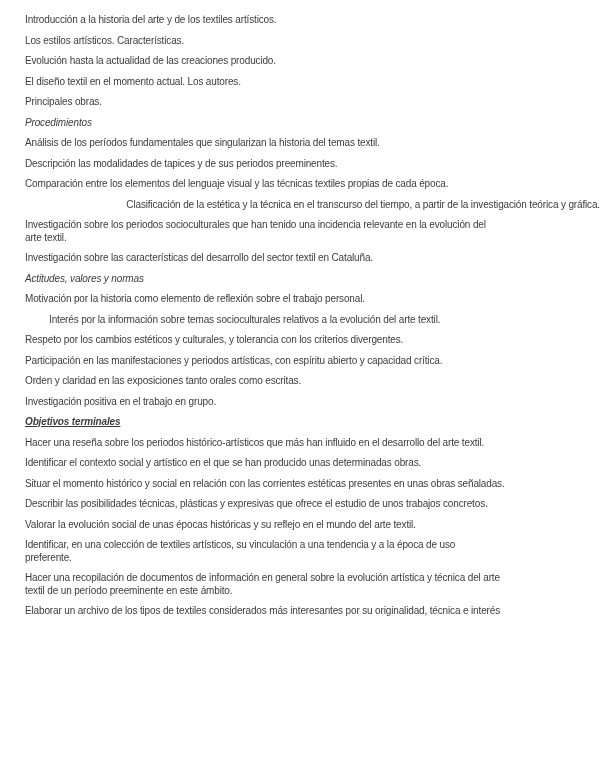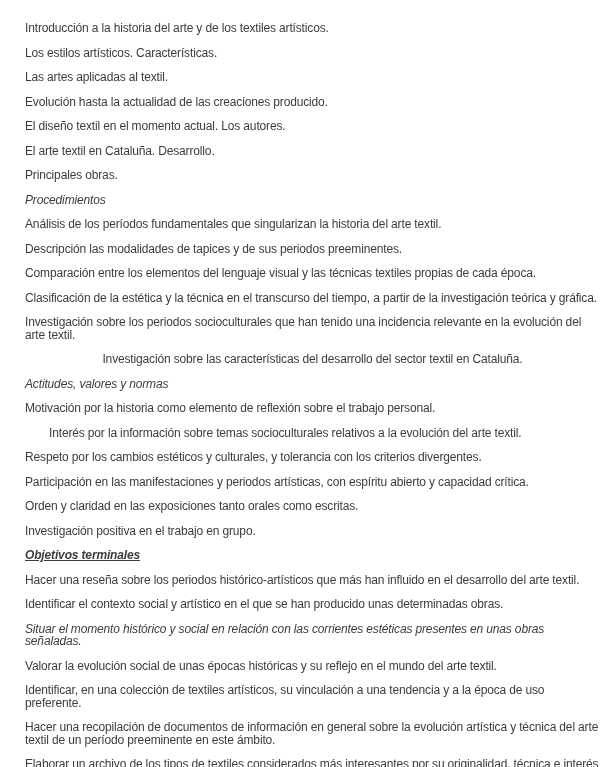--- a/index.html
+++ b/index.html
@@ -13,23 +13,23 @@
     overflow: hidden;
   }
   .page {
     box-sizing: border-box;
     width: 600px;
     height: 767px;
     padding: 10px 0 0 25px;
     background: #ffffff;
   }
   .page p {
-    margin: 12px 0 8px 0;
+    margin: 4px 0 8px 0;
     font-family: "Liberation Sans", sans-serif;
-    font-size: 12px;
+    font-size: 10px;
     line-height: 12.5px;
     letter-spacing: -0.15px;
     color: #3c3c3c;
     white-space: pre-line;
     max-width: 575px;
   }
   .heading {
     margin-top: 13px;
   }
   .h-italic {
@@ -45,53 +45,52 @@
   }
 </style>
 </head>
 <body>
 
 <div class="page" style="background: rgb(255, 255, 255);">
 
   <section>
     <p style="color: rgb(60, 60, 60);">Introducción a la historia del arte y de los textiles artísticos.</p>
     <p style="color: rgb(60, 60, 60);">Los estilos artísticos. Características.</p>
-    <p style="color: rgb(60, 60, 60);">Las artes aplicadas al textil.</p>
     <p style="color: rgb(60, 60, 60);">Evolución hasta la actualidad de las creaciones producido.</p>
     <p style="color: rgb(60, 60, 60);">El diseño textil en el momento actual. Los autores.</p>
-    <p style="color: rgb(60, 60, 60);">El arte textil en Cataluña. Desarrollo.</p>
     <p style="color: rgb(60, 60, 60);">Principales obras.</p>
   </section>
 
   <section>
     <p class="heading h-italic" style="color: rgb(60, 60, 60);">Procedimientos</p>
-    <p style="color: rgb(60, 60, 60);">Análisis de los períodos fundamentales que singularizan la historia del arte textil.</p>
+    <p style="color: rgb(60, 60, 60);">Análisis de los períodos fundamentales que singularizan la historia del temas textil.</p>
     <p style="color: rgb(60, 60, 60);">Descripción las modalidades de tapices y de sus periodos preeminentes.</p>
     <p style="color: rgb(60, 60, 60);">Comparación entre los elementos del lenguaje visual y las técnicas textiles propias de cada época.</p>
-    <p style="color: rgb(60, 60, 60);">Clasificación de la estética y la técnica en el transcurso del tiempo, a partir de la investigación teórica y gráfica.</p>
+    <p style="color: rgb(60, 60, 60); text-align: right;">Clasificación de la estética y la técnica en el transcurso del tiempo, a partir de la investigación teórica y gráfica.</p>
     <p style="color: rgb(60, 60, 60);">Investigación sobre los periodos socioculturales que han tenido una incidencia relevante en la evolución del
 arte textil.</p>
-    <p style="color: rgb(60, 60, 60); text-align: center;">Investigación sobre las características del desarrollo del sector textil en Cataluña.</p>
+    <p style="color: rgb(60, 60, 60);">Investigación sobre las características del desarrollo del sector textil en Cataluña.</p>
   </section>
 
   <section>
     <p class="heading h-italic" style="color: rgb(60, 60, 60);">Actitudes, valores y normas</p>
     <p style="color: rgb(60, 60, 60);">Motivación por la historia como elemento de reflexión sobre el trabajo personal.</p>
     <p style="color: rgb(60, 60, 60); padding-left: 24px;">Interés por la información sobre temas socioculturales relativos a la evolución del arte textil.</p>
     <p style="color: rgb(60, 60, 60);">Respeto por los cambios estéticos y culturales, y tolerancia con los criterios divergentes.</p>
     <p style="color: rgb(60, 60, 60);">Participación en las manifestaciones y periodos artísticas, con espíritu abierto y capacidad crítica.</p>
     <p style="color: rgb(60, 60, 60);">Orden y claridad en las exposiciones tanto orales como escritas.</p>
     <p style="color: rgb(60, 60, 60);">Investigación positiva en el trabajo en grupo.</p>
   </section>
 
   <section>
     <p class="heading h-bold-italic gap-after" style="color: rgb(60, 60, 60);">Objetivos terminales</p>
     <p style="color: rgb(60, 60, 60);">Hacer una reseña sobre los periodos histórico-artísticos que más han influido en el desarrollo del arte textil.</p>
     <p style="color: rgb(60, 60, 60);">Identificar el contexto social y artístico en el que se han producido unas determinadas obras.</p>
-    <p style="color: rgb(60, 60, 60); font-style: italic;">Situar el momento histórico y social en relación con las corrientes estéticas presentes en unas obras señaladas.</p>
+    <p style="color: rgb(60, 60, 60);">Situar el momento histórico y social en relación con las corrientes estéticas presentes en unas obras señaladas.</p>
+    <p style="color: rgb(60, 60, 60);">Describir las posibilidades técnicas, plásticas y expresivas que ofrece el estudio de unos trabajos concretos.</p>
     <p style="color: rgb(60, 60, 60);">Valorar la evolución social de unas épocas históricas y su reflejo en el mundo del arte textil.</p>
     <p style="color: rgb(60, 60, 60);">Identificar, en una colección de textiles artísticos, su vinculación a una tendencia y a la época de uso
 preferente.</p>
     <p style="color: rgb(60, 60, 60);">Hacer una recopilación de documentos de información en general sobre la evolución artística y técnica del arte
 textil de un período preeminente en este ámbito.</p>
     <p style="color: rgb(60, 60, 60);">Elaborar un archivo de los tipos de textiles considerados más interesantes por su originalidad, técnica e interés</p>
   </section>
 
 </div>
 

